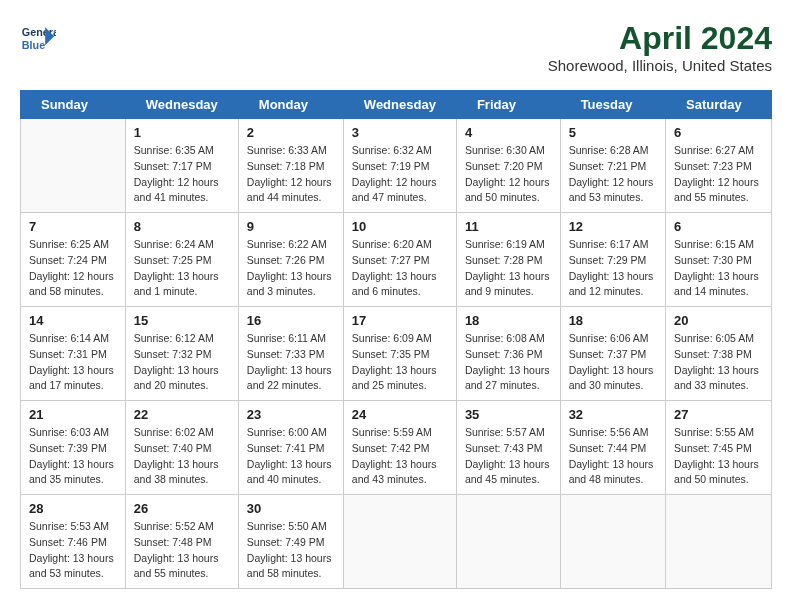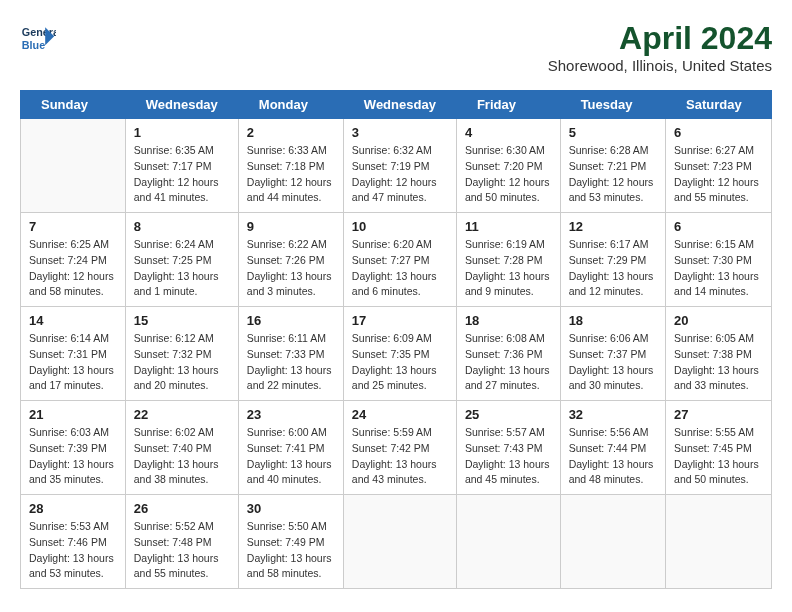--- a/index.html
+++ b/index.html
@@ -206,21 +206,21 @@
         </td>
         <td>
           <span class="day-num">23</span>
           <div class="day-info">Sunrise: 6:00 AM<br>Sunset: 7:41 PM<br>Daylight: 13 hours<br>and 40 minutes.</div>
         </td>
         <td>
           <span class="day-num">24</span>
           <div class="day-info">Sunrise: 5:59 AM<br>Sunset: 7:42 PM<br>Daylight: 13 hours<br>and 43 minutes.</div>
         </td>
         <td>
-          <span class="day-num">25</span>
+          <span class="day-num">35</span>
           <div class="day-info">Sunrise: 5:57 AM<br>Sunset: 7:43 PM<br>Daylight: 13 hours<br>and 45 minutes.</div>
         </td>
         <td>
           <span class="day-num">32</span>
           <div class="day-info">Sunrise: 5:56 AM<br>Sunset: 7:44 PM<br>Daylight: 13 hours<br>and 48 minutes.</div>
         </td>
         <td>
           <span class="day-num">27</span>
           <div class="day-info">Sunrise: 5:55 AM<br>Sunset: 7:45 PM<br>Daylight: 13 hours<br>and 50 minutes.</div>
         </td>

